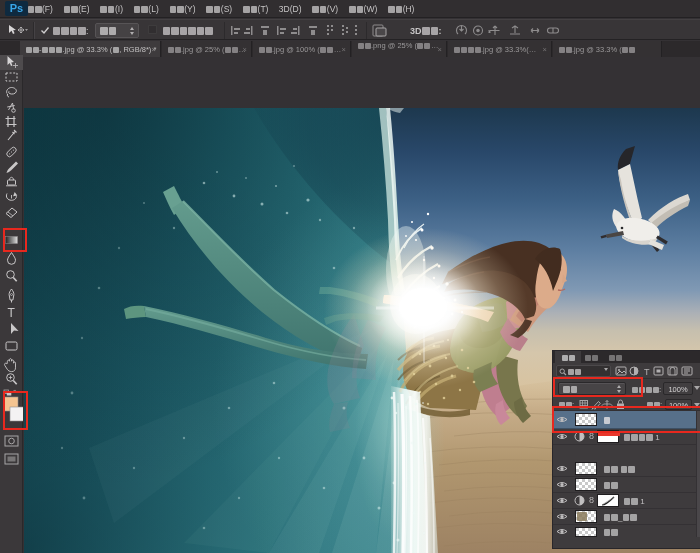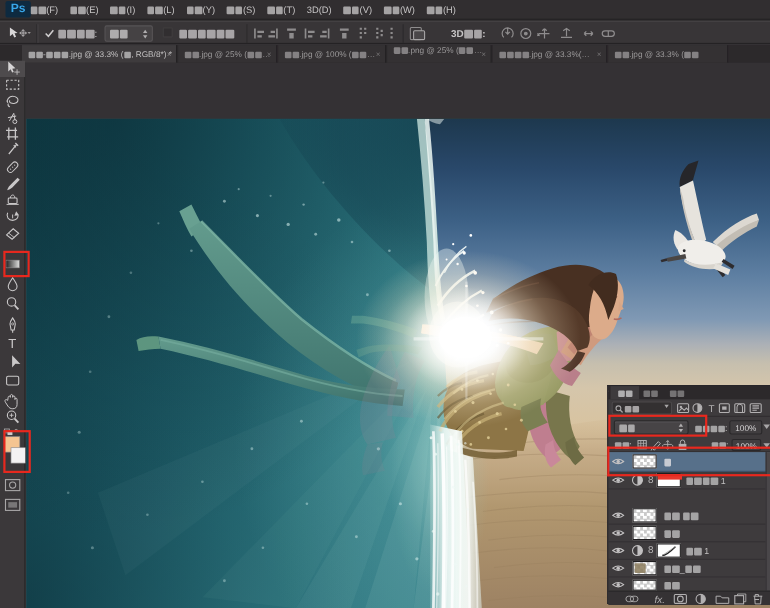--- a/index.html
+++ b/index.html
@@ -649,34 +649,18 @@
   <div class="lrow" style="top:174px;height:12px;border-bottom:none;">
     <svg class="eye" style="left:3px;top:2px" viewBox="0 0 12 9">
         <path d="M1 4.5 Q6 0.5 11 4.5 Q6 8.5 1 4.5 Z" fill="none" stroke="#c2c0c1" stroke-width="1"></path>
         <circle cx="6" cy="4.5" r="1.6" fill="#c2c0c1"></circle>
       </svg>
     <div class="thumb" style="left:22px;top:2px;height:10px;"></div>
     <div class="abs" style="left:50px;top:3px;color:#c2c0c1"><span class="z" style="width:6.5px;height:7px"></span><span class="z" style="width:6.5px;height:7px"></span></div>
   </div>
   <div class="abs" style="left:143px;top:60px;width:5px;height:126px;background:#4a474a;border-left:1px solid #343134;"></div>
   
-  <div class="abs" style="left:0;top:186px;width:148px;height:13px;background:#353234;border-top:1px solid #2a282a;">
-    <svg class="abs" style="left:14px;top:1px" width="128" height="11" viewBox="0 0 128 11">
-      <g stroke="#b2b0b1" fill="none" stroke-width="1">
-        <path d="M2 5.5 a2.5 2.5 0 0 1 2.5 -2.5 h2 a2.5 2.5 0 0 1 0 5 h-2 a2.5 2.5 0 0 1 -2.5 -2.5 z M6 5.5 a2.5 2.5 0 0 1 2.5 -2.5 h2 a2.5 2.5 0 0 1 0 5 h-2 a2.5 2.5 0 0 1 -2.5 -2.5 z" stroke-width="0.8"></path>
-        <text x="28" y="9" font-size="9" font-style="italic" fill="#b2b0b1" stroke="none" font-family="Liberation Sans">fx.</text>
-        <rect x="46" y="1.5" width="11" height="8" rx="1"></rect>
-          <circle cx="51.5" cy="5.5" r="2.6"></circle>
-        <circle cx="70" cy="5.5" r="4.2"></circle>
-          <path d="M70 1.3 a4.2 4.2 0 0 1 0 8.4 z" fill="#b2b0b1" stroke="none"></path>
-        <path d="M84 3 h4 l1.5 1.5 h6 v5 h-11.5 z" stroke-width="0.9"></path>
-        <rect x="101" y="2.5" width="8" height="7.5"></rect>
-          <path d="M103.5 2.5 v-1.5 h7.5 v7 h-2" stroke-width="0.8"></path>
-        <path d="M118 3 h8 m-7 0 l0.5 7 h5 l0.5 -7 m-5.5 0 v-1.5 h3 v1.5 m-3.5 3 h4" stroke-width="0.9"></path>
-      </g>
-    </svg>
-  </div>
 </div>
 
 <div class="redbox" style="left:3px;top:228px;width:24px;height:24px;"></div>
 <div class="redbox" style="left:3px;top:391px;width:25px;height:39px;"></div>
 <div class="redbox" style="left:553px;top:377px;width:90px;height:20px;"></div>
 <div class="redbox" style="left:552px;top:406px;width:148px;height:27px;border-right:none;"></div>
 
 </body></html>

